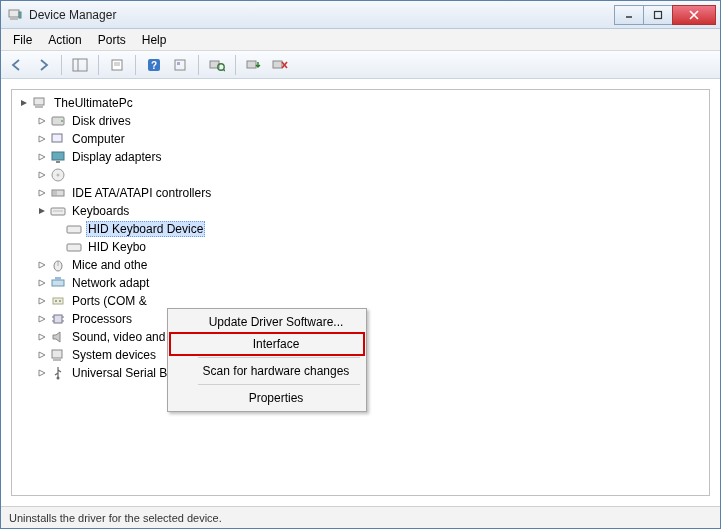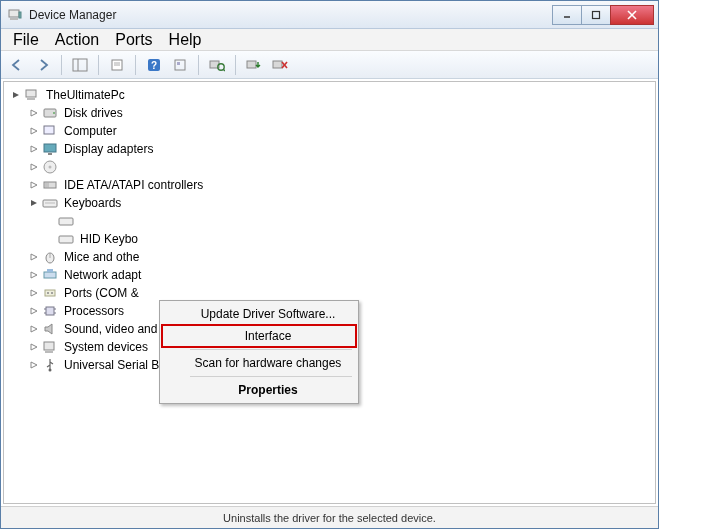--- a/index.html
+++ b/index.html
@@ -1,51 +1,51 @@
 <!DOCTYPE html>
 <html><head>
 <meta charset="utf-8">
 <style>
 * { margin: 0; padding: 0; box-sizing: border-box; font-family: "Segoe UI", Tahoma, sans-serif; }
 body { background: #fff; width: 721px; height: 529px; overflow: hidden; }
 
-.window { width: 659px; height: 529px; border: 1px solid #5a7fa8; background: #fff; display: flex; flex-direction: column; }
+.window { width: 721px; height: 529px; border: 1px solid #5a7fa8; background: #fff; display: flex; flex-direction: column; }
 
 .titlebar { height: 28px; background: linear-gradient(#f6f8fb, #dfe8f3); display: flex; align-items: center; padding: 0 4px; border-bottom: 1px solid #b9c9dc; }
 .titlebar .ticon { width: 16px; height: 16px; margin-right: 6px; margin-left: 2px; }
 .titlebar .title { font-size: 12px; color: #222; flex: 1; }
 .winbtns { display: flex; gap: 0; }
 .winbtn { width: 30px; height: 20px; border: 1px solid #8aa2bd; background: linear-gradient(#f3f7fc,#d7e4f1); display: flex; align-items: center; justify-content: center; font-size: 11px; color: #333; margin-left: -1px; }
 .winbtn.close { background: linear-gradient(#e78,#c33); color: #fff; width: 44px; border-color:#a33; }
 .winbtn.close svg { stroke: #fff; }
 
-.menubar { height: 22px; background: #f3f3f3; border-bottom: 1px solid #d8d8d8; display: flex; align-items: center; padding: 0 4px; font-size: 16px; }
+.menubar { height: 22px; background: #f3f3f3; border-bottom: 1px solid #d8d8d8; display: flex; align-items: center; padding: 0 4px; font-size: 12px; }
 .menuitem { padding: 2px 8px; cursor: default; }
 
 .toolbar { height: 28px; background: linear-gradient(#fafcff,#e8eef5); border-bottom: 1px solid #c9d4df; display: flex; align-items: center; padding: 0 6px; gap: 6px; }
 .tb { width: 20px; height: 20px; display: flex; align-items: center; justify-content: center; }
 .sep { width: 1px; height: 20px; background: #c0c9d4; margin: 0 2px; }
 
-.content { flex: 1; background: #fff; border: 1px solid #c0c0c0; margin: 2px; overflow: auto; padding: 4px 2px; position: relative; }
+.content { flex: 1; background: #fff; border: 1px solid #c0c0c0; margin: 10px; overflow: auto; padding: 4px 2px; position: relative; }
 
 .tree { font-size: 12px; color: #000; }
 .row { display: flex; align-items: center; height: 18px; white-space: nowrap; }
 .indent { display: inline-block; }
 .expander { width: 12px; height: 12px; display: inline-flex; align-items: center; justify-content: center; margin-right: 2px; cursor: default; }
 .devicon { width: 16px; height: 16px; margin-right: 4px; display: inline-flex; align-items: center; justify-content: center; }
 .label { padding: 1px 2px; }
 .selected .label { background: #cfe3ff; border: 1px dotted #6b9ed8; padding: 0 1px; }
 
 .ctxmenu { position: absolute; left: 155px; top: 218px; width: 200px; background: #f4f4f4; border: 1px solid #a6a6a6; box-shadow: 2px 2px 3px rgba(0,0,0,0.25); font-size: 12px; padding: 2px; z-index: 10; text-align: center; }
 .ctxitem { padding: 4px 10px 4px 28px; cursor: default; position: relative; }
 .ctxitem.highlight { outline: 2px solid #d10000; outline-offset: -1px; }
-.ctxitem.bold { font-weight: 700; }
+.ctxitem.bold { font-weight: 400; }
 .ctxsep { height: 1px; background: #d0d0d0; margin: 2px 4px 2px 28px; }
 
-.statusbar { height: 22px; background: #f3f3f3; border-top: 1px solid #d0d0d0; font-size: 11px; color: #333; display: flex; align-items: center; padding: 0 8px; justify-content: center; }
+.statusbar { height: 22px; background: #f3f3f3; border-top: 1px solid #d0d0d0; font-size: 11px; color: #333; display: flex; align-items: center; padding: 0 8px; }
 
 svg { display: block; }
 </style>
 </head>
 <body>
 
 <div class="window">
 
   <div class="titlebar">
     <span class="ticon">
@@ -256,20 +256,21 @@
           <span class="label">Keyboards</span>
         </div>
 
       <div class="row selected">
           <span class="indent" style="width:52px"></span>
           <span class="devicon">
             <svg width="16" height="16">
               <rect x="1" y="5" width="14" height="7" rx="1" fill="#eee" stroke="#888"></rect>
             </svg>
           </span>
+          <span class="label">HID Keyboard Device</span>
         </div>
       <div class="row">
           <span class="indent" style="width:52px"></span>
           <span class="devicon">
             <svg width="16" height="16">
               <rect x="1" y="5" width="14" height="7" rx="1" fill="#eee" stroke="#888"></rect>
             </svg>
           </span>
           <span class="label">HID Keybo</span>
         </div>

